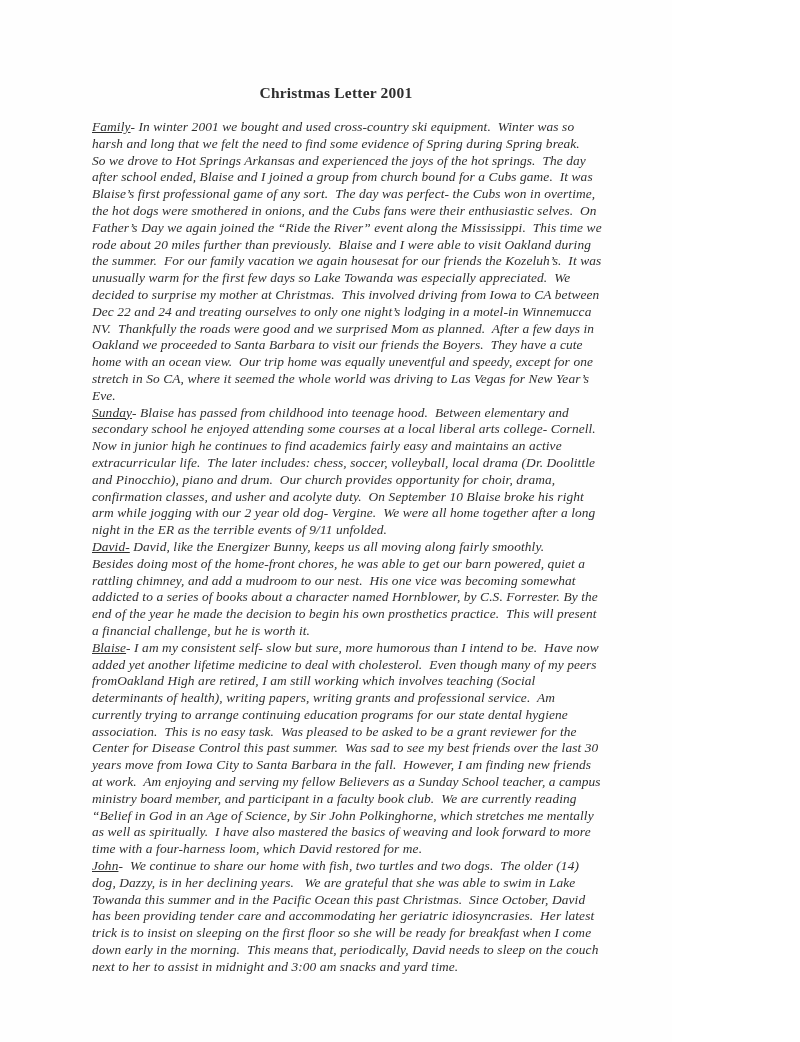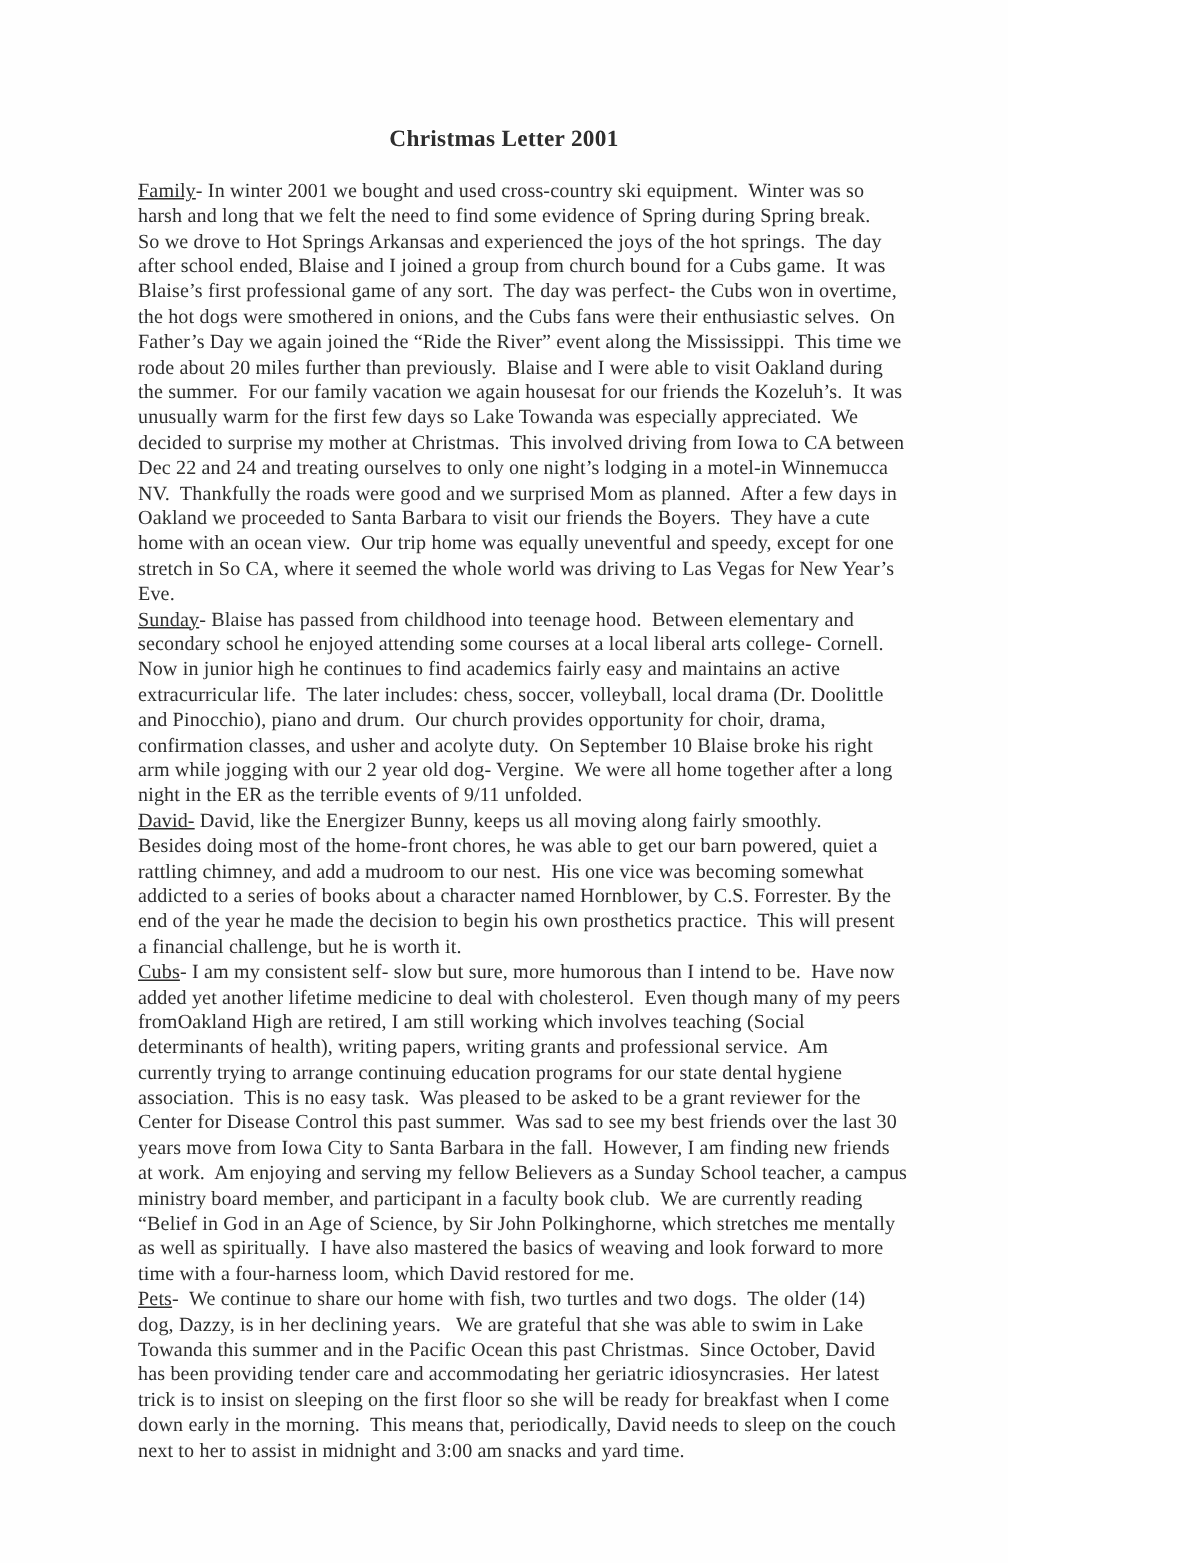--- a/index.html
+++ b/index.html
@@ -32,20 +32,21 @@
     top: 119px;
     left: 92px;
     width: 652px;
     font-size: 13.4px;
     line-height: 16.8px;
     letter-spacing: 0.1px;
   }
   .para {
     margin: 0;
     white-space: pre-wrap;
+    font-style: italic;
   }
   .section-label {
     text-decoration: underline;
   }
   .smudge {
     position: absolute;
     left: 726px;
     top: 318px;
     width: 5px;
     height: 10px;
@@ -91,35 +92,35 @@
 arm while jogging with our 2 year old dog- Vergine.  We were all home together after a long
 night in the ER as the terrible events of 9/11 unfolded.</span></p>
 
     <p class="para"><span class="section-label">David-</span><span> David, like the Energizer Bunny, keeps us all moving along fairly smoothly.
 Besides doing most of the home-front chores, he was able to get our barn powered, quiet a
 rattling chimney, and add a mudroom to our nest.  His one vice was becoming somewhat
 addicted to a series of books about a character named Hornblower, by C.S. Forrester. By the
 end of the year he made the decision to begin his own prosthetics practice.  This will present
 a financial challenge, but he is worth it.</span></p>
 
-    <p class="para"><span class="section-label">Cubs</span><span>- I am my consistent self- slow but sure, more humorous than I intend to be.  Have now
+    <p class="para"><span class="section-label">Blaise</span><span>- I am my consistent self- slow but sure, more humorous than I intend to be.  Have now
 added yet another lifetime medicine to deal with cholesterol.  Even though many of my peers
 fromOakland High are retired, I am still working which involves teaching (Social
 determinants of health), writing papers, writing grants and professional service.  Am
 currently trying to arrange continuing education programs for our state dental hygiene
 association.  This is no easy task.  Was pleased to be asked to be a grant reviewer for the
 Center for Disease Control this past summer.  Was sad to see my best friends over the last 30
 years move from Iowa City to Santa Barbara in the fall.  However, I am finding new friends
 at work.  Am enjoying and serving my fellow Believers as a Sunday School teacher, a campus
 ministry board member, and participant in a faculty book club.  We are currently reading
 “Belief in God in an Age of Science, by Sir John Polkinghorne, which stretches me mentally
 as well as spiritually.  I have also mastered the basics of weaving and look forward to more
 time with a four-harness loom, which David restored for me.</span></p>
 
-    <p class="para"><span class="section-label">Pets</span><span>-  We continue to share our home with fish, two turtles and two dogs.  The older (14)
+    <p class="para"><span class="section-label">John</span><span>-  We continue to share our home with fish, two turtles and two dogs.  The older (14)
 dog, Dazzy, is in her declining years.   We are grateful that she was able to swim in Lake
 Towanda this summer and in the Pacific Ocean this past Christmas.  Since October, David
 has been providing tender care and accommodating her geriatric idiosyncrasies.  Her latest
 trick is to insist on sleeping on the first floor so she will be ready for breakfast when I come
 down early in the morning.  This means that, periodically, David needs to sleep on the couch
 next to her to assist in midnight and 3:00 am snacks and yard time.</span></p>
 
   </div>
 
   <div class="smudge"></div>

